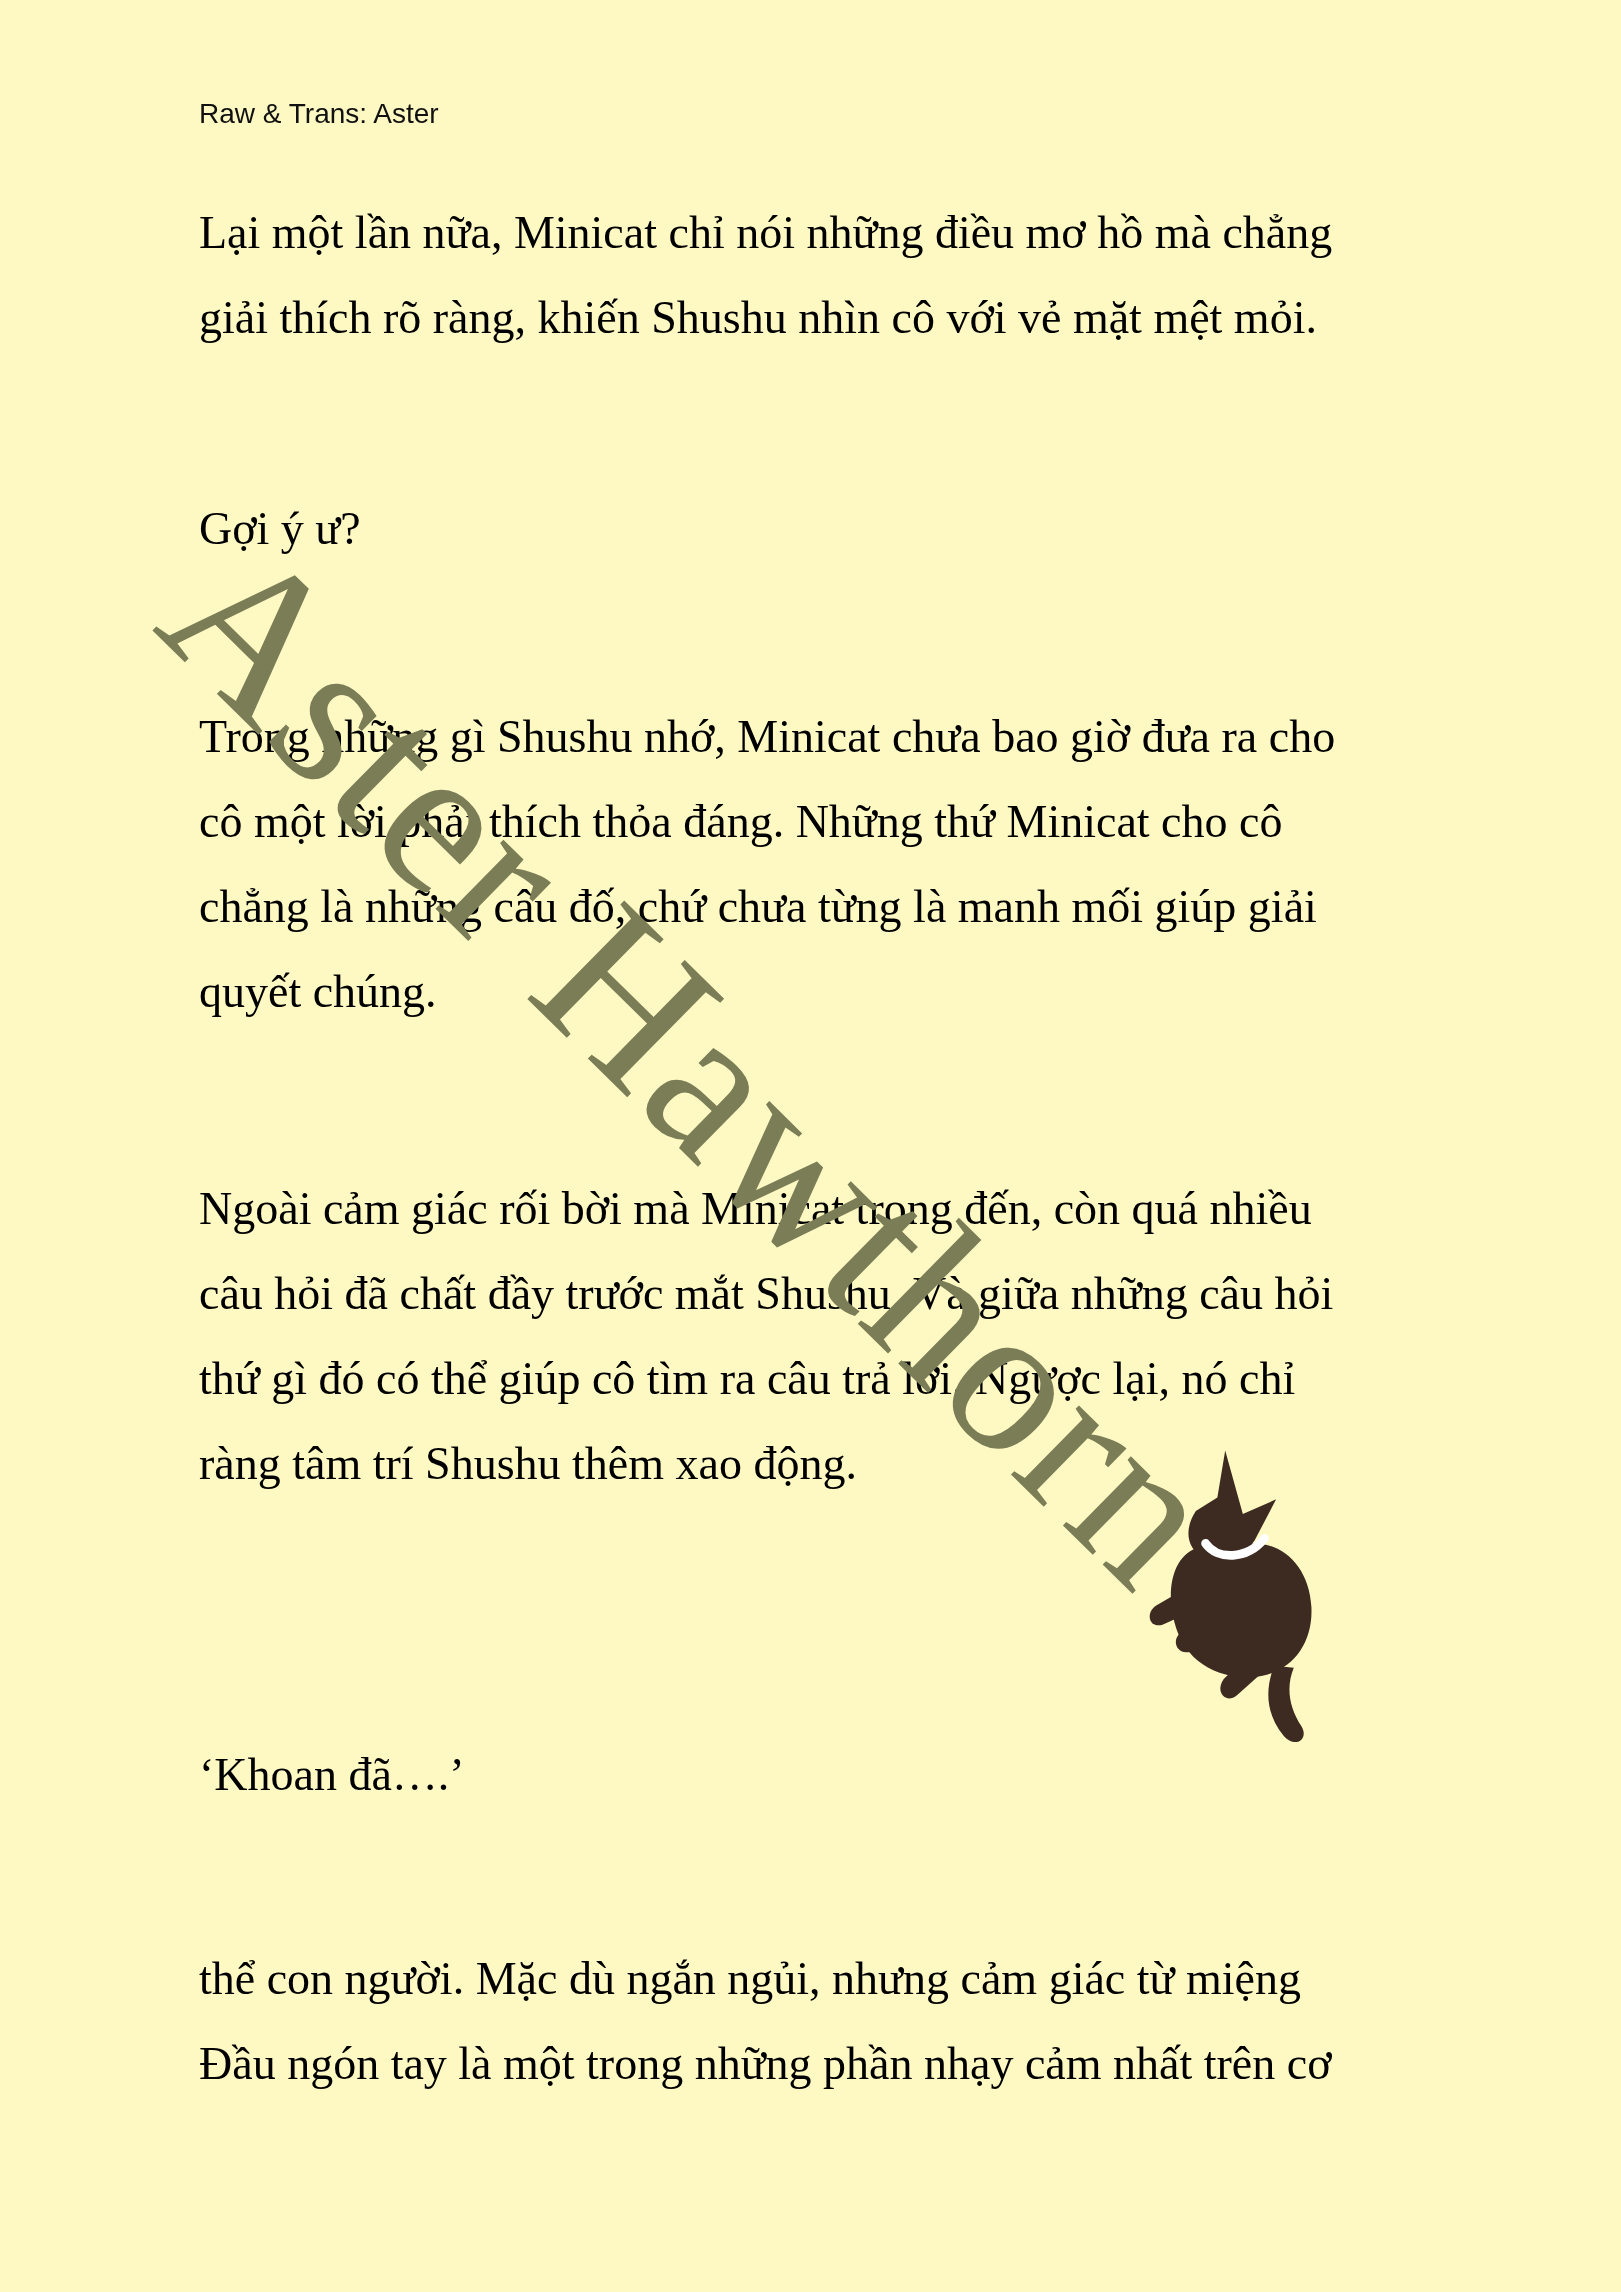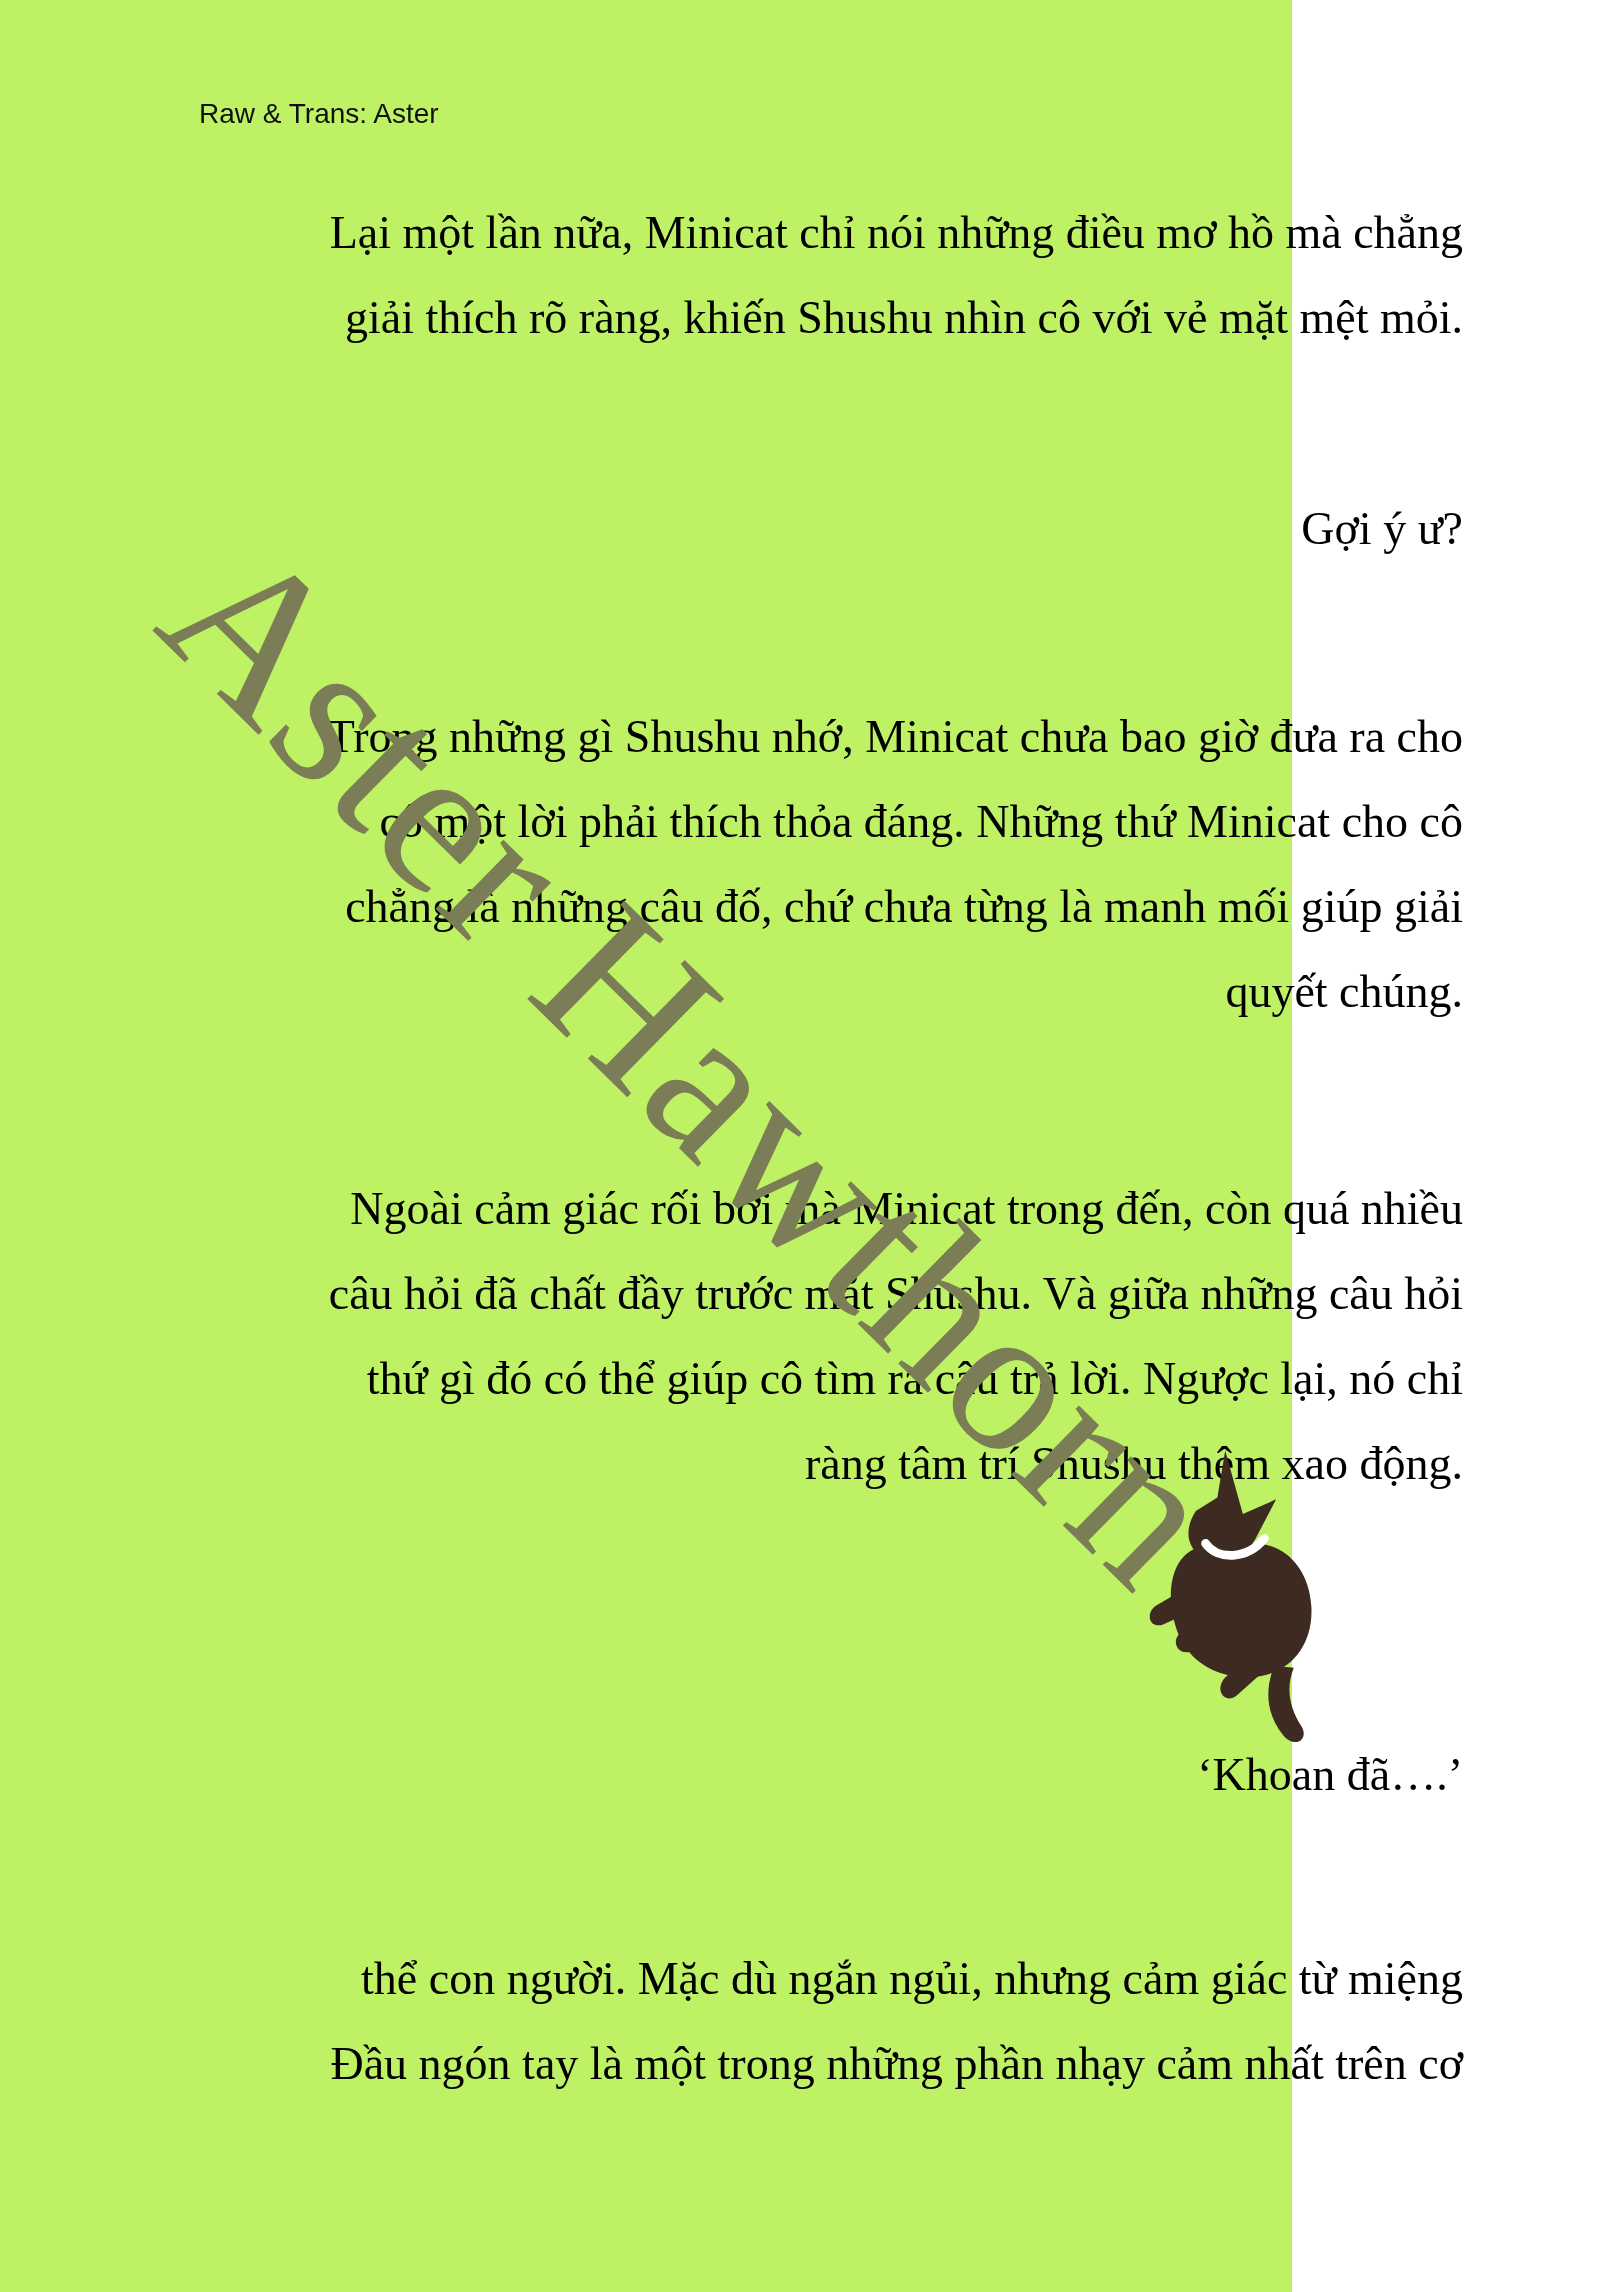--- a/index.html
+++ b/index.html
@@ -1,27 +1,27 @@
 <!DOCTYPE html>
 <html><head>
   <meta charset="utf-8">
   <style>
     html, body { margin: 0; padding: 0; background: #ffffff; }
     body { width: 1621px; height: 2293px; position: relative; overflow: hidden; }
-    .page { position: absolute; left: 0; top: 0; width: 1292px; height: 2293px; background: #bef264; }
+    .page { position: absolute; left: 0; top: 0; width: 1621px; height: 2293px; background: #fef9c3; }
     .header {
       position: absolute; left: 199px; top: 98px;
       font-family: "Liberation Sans", sans-serif; font-size: 28px; color: #111;
     }
     .para {
       position: absolute; left: 199px; width: 1264px;
       font-family: "Liberation Serif", serif; font-size: 46px; line-height: 85px;
       color: #000; margin: 0; white-space: nowrap;
     }
-    .para span.line { display: block; text-align: right; }
+    .para span.line { display: block; }
     .watermark {
       position: absolute; left: 693px; top: 1063px;
       transform: translate(-50%, -50%) rotate(44.5deg);
       font-family: "Liberation Serif", serif; font-size: 211px; color: #7a7d55;
       white-space: nowrap; line-height: 1; letter-spacing: 2px;
       z-index: 2; pointer-events: none;
     }
     .text-layer { position: absolute; inset: 0; z-index: 1; }
     .cat { position: absolute; left: 1127px; top: 1421px; width: 216px; height: 333px; z-index: 3; }
   </style>

